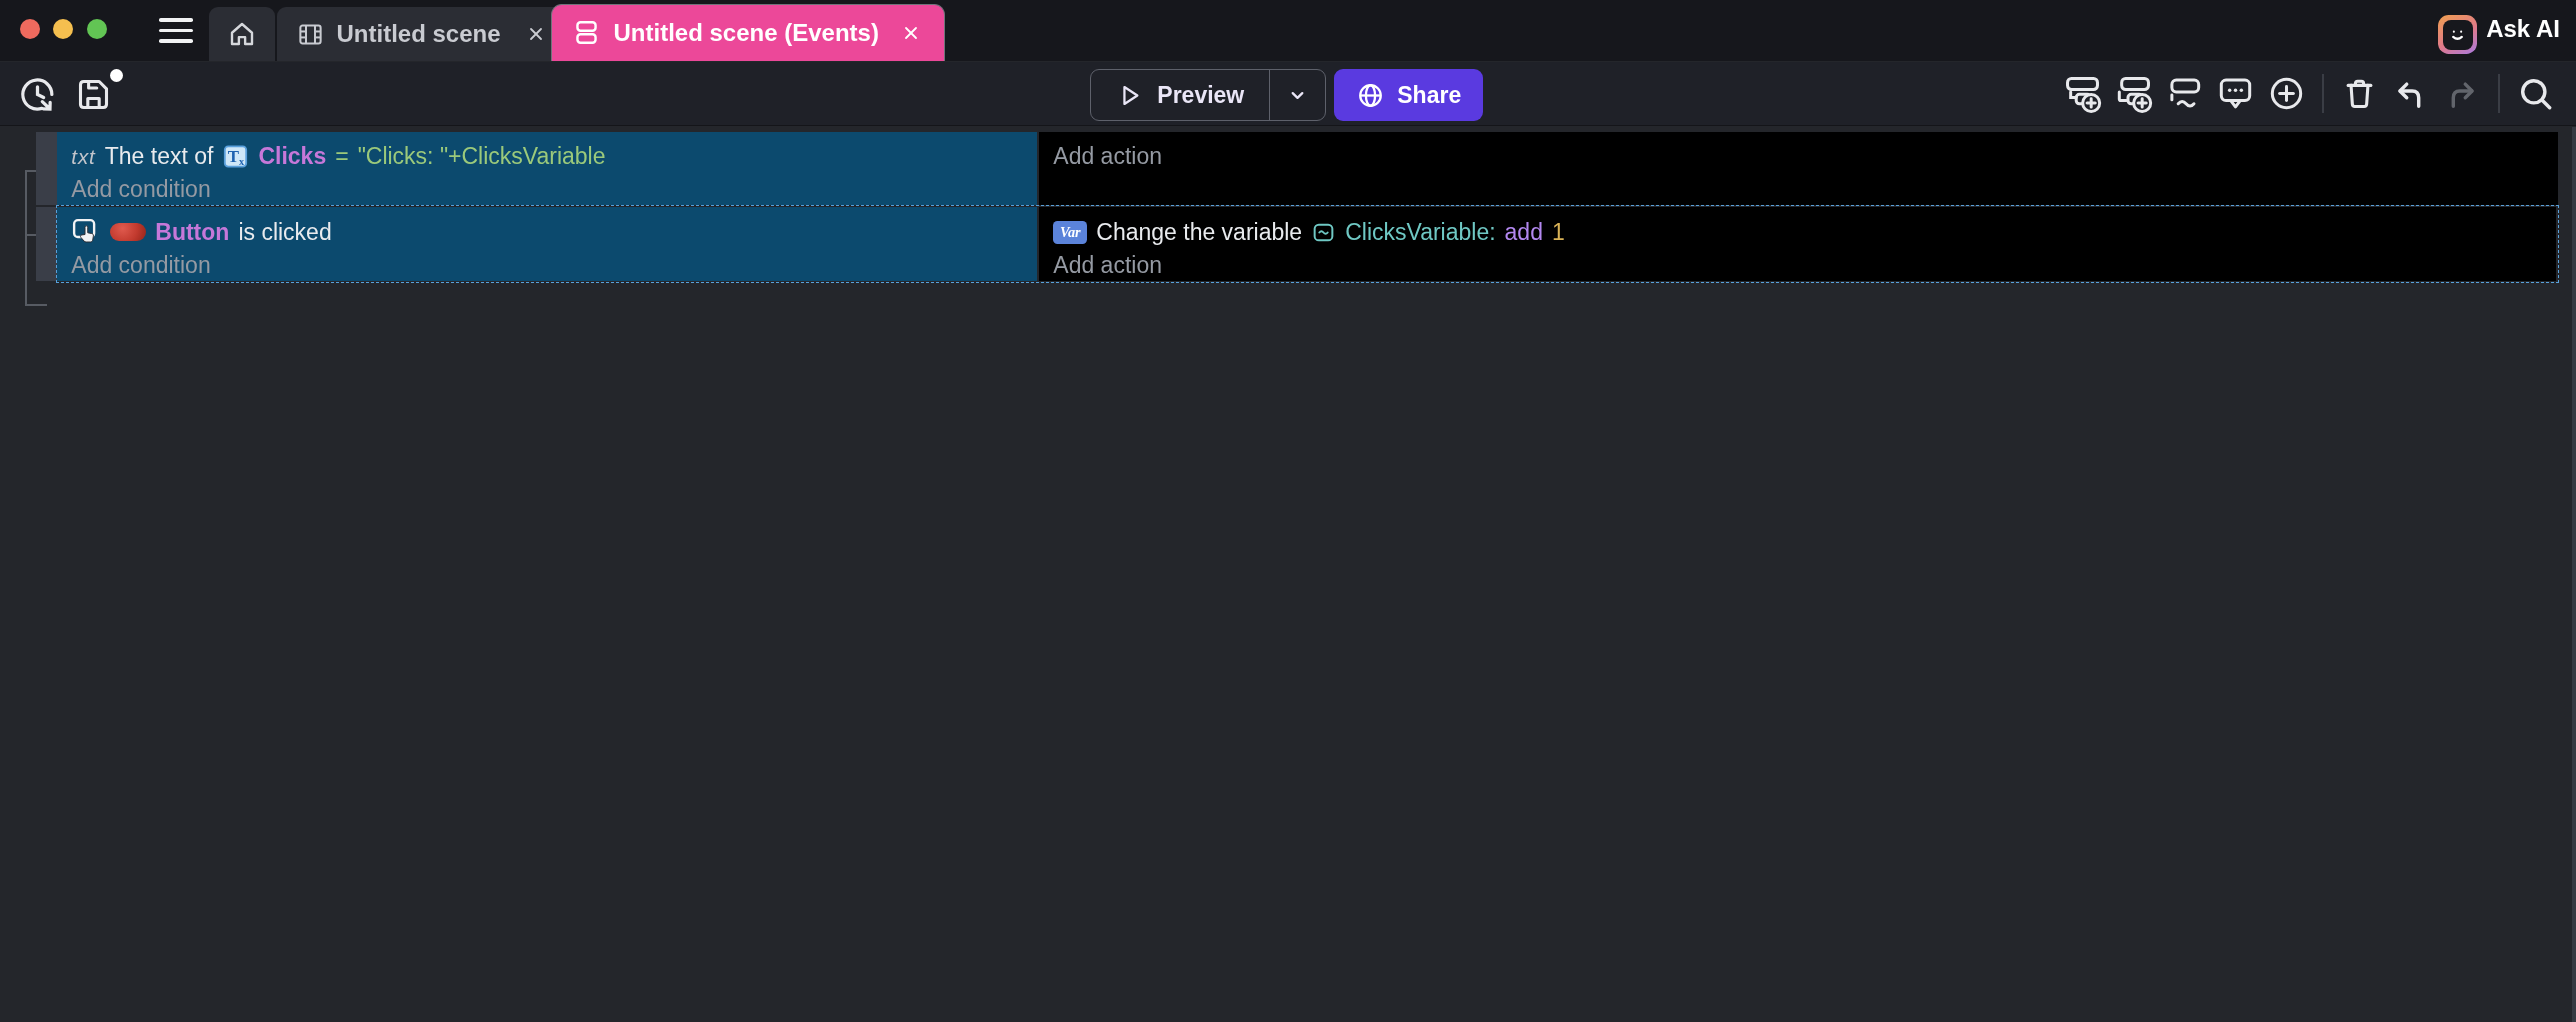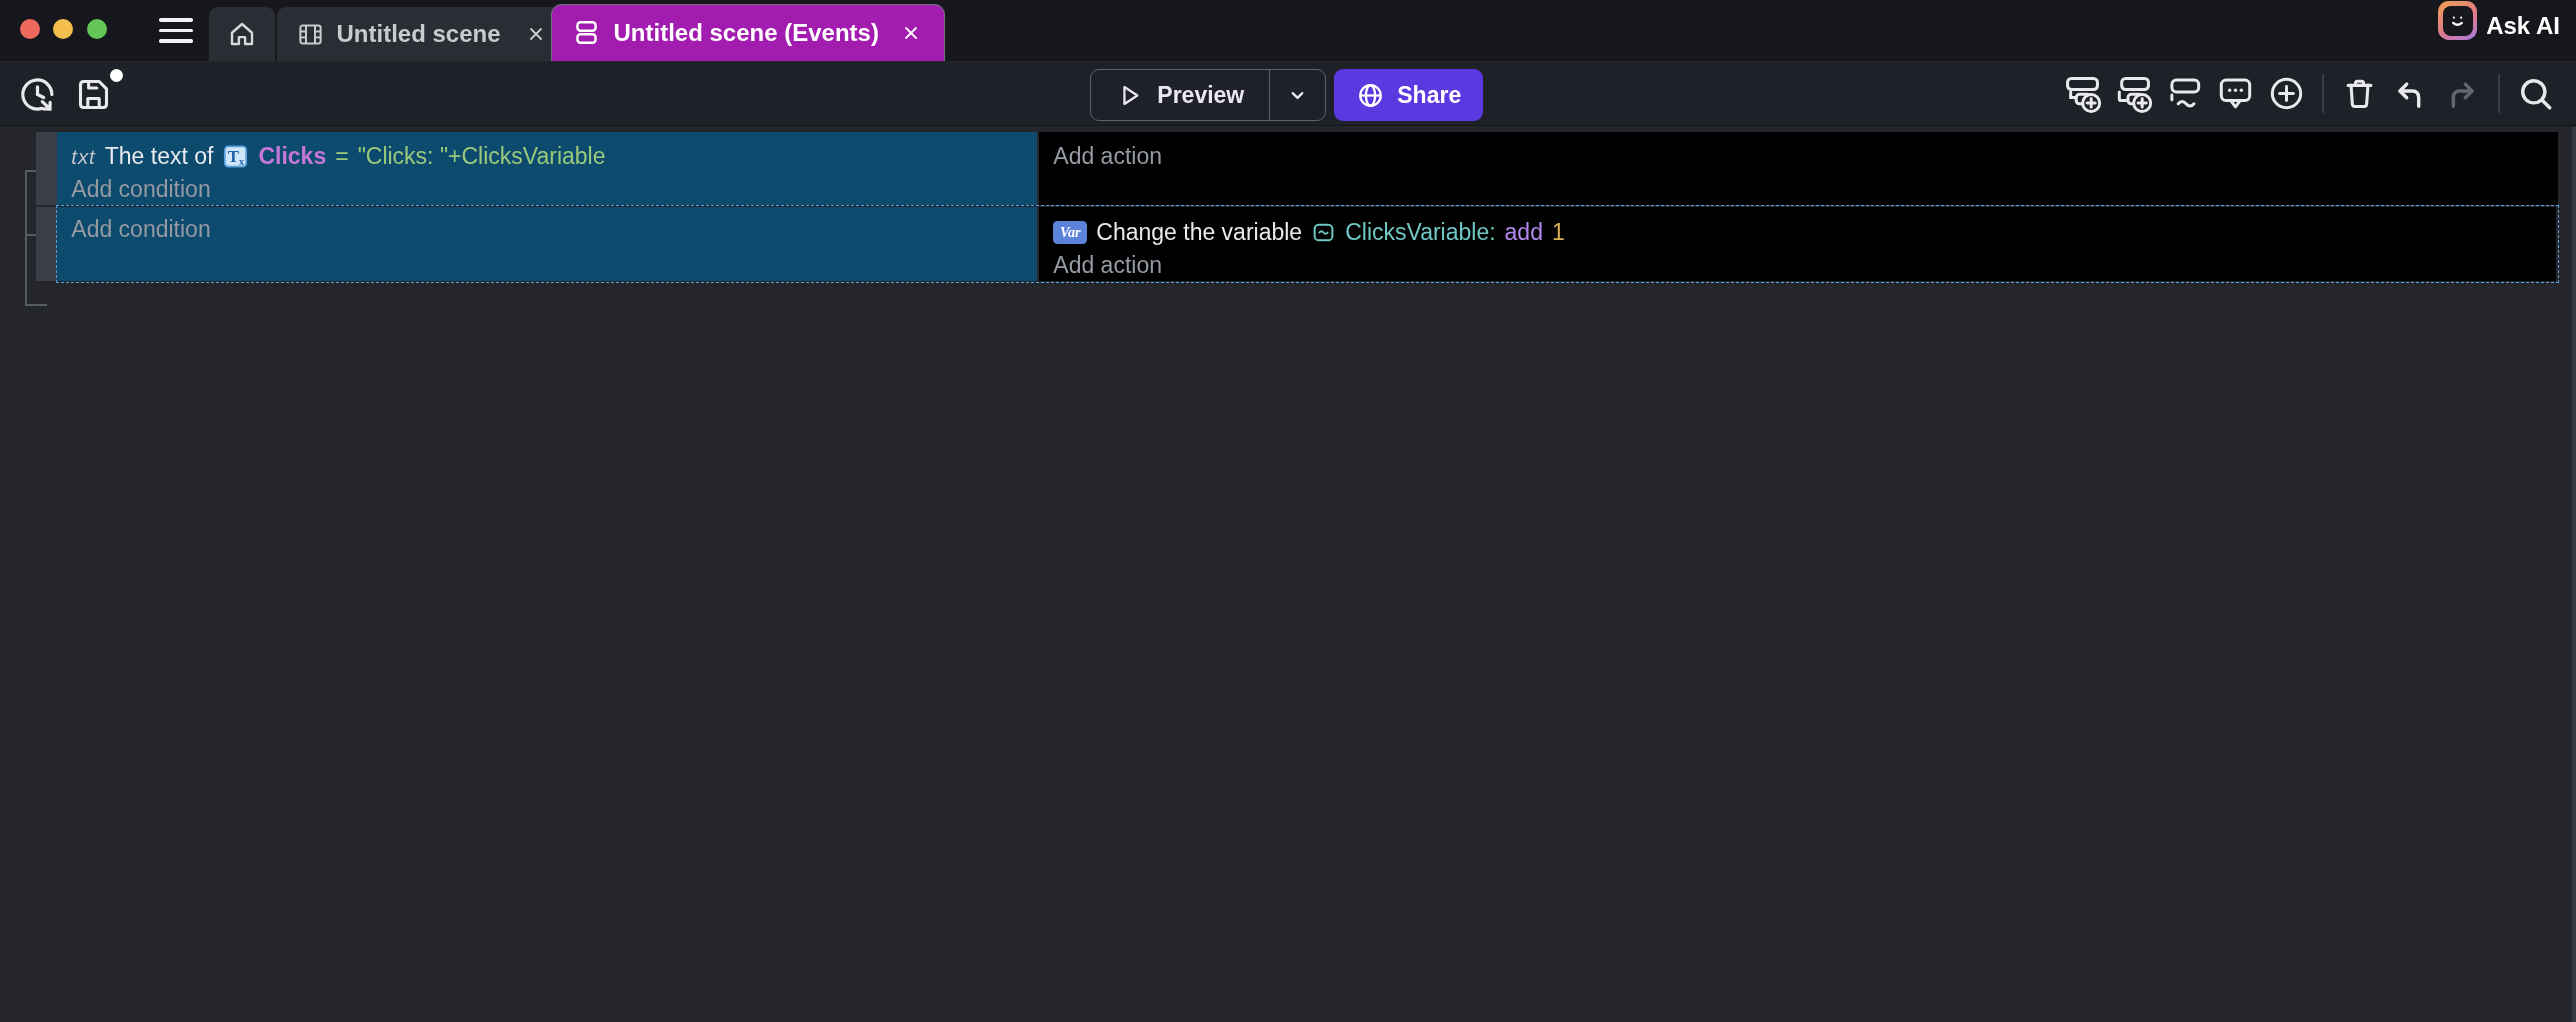--- a/index.html
+++ b/index.html
@@ -9,23 +9,23 @@
 
   
   .tabbar { position:absolute; left:0; top:0; width:2576px; height:61px; background:#16171c; }
   .lights { position:absolute; left:20px; top:19px; display:flex; gap:13.4px; }
   .light { width:20px; height:20px; border-radius:50%; }
   .hamburger { position:absolute; left:159px; top:18px; width:34px; height:25px; display:flex; flex-direction:column; justify-content:space-between; cursor:pointer; }
   .hamburger span { display:block; height:3.6px; border-radius:1.8px; background:#f2f3f4; }
   .hometab { position:absolute; left:209px; top:7.2px; width:66px; height:54px; background:#2b2d34; border-radius:9px 9px 0 0; display:flex; align-items:center; justify-content:center; }
   .tab { position:absolute; top:7.2px; height:54px; background:#2b2d34; border-radius:9px 9px 0 0; display:flex; align-items:center; gap:12.5px; padding:0 20px; color:#c9cbd1; font-size:24px; font-weight:600; }
   .tab.t1 { left:277px; width:292px; }
-  .tab.active { left:551px; width:394px; top:3.6px; height:57px; background:#a21caf; border:1.8px solid #70737b; border-bottom:none; border-radius:10.7px 10.7px 0 0; color:#ffffff; font-weight:700; }
+  .tab.active { left:551px; width:394px; top:3.6px; height:57px; background:#ec4899; border:1.8px solid #70737b; border-bottom:none; border-radius:10.7px 10.7px 0 0; color:#ffffff; font-weight:700; }
   .tabclose { margin-left:auto; display:flex; align-items:center; justify-content:center; width:27px; height:27px; cursor:pointer; }
-  .askai { position:absolute; right:16px; top:1px; display:flex; align-items:flex-end; gap:9px; cursor:pointer; }
+  .askai { position:absolute; right:16px; top:15px; display:flex; align-items:flex-start; gap:9px; cursor:pointer; }
   .askai-ico { width:39px; height:39px; border-radius:10.7px; background:linear-gradient(150deg,#f0a04f 0%,#e07a8a 55%,#a87ae0 100%); display:flex; align-items:center; justify-content:center; }
   .askai-inner { width:30px; height:30px; border-radius:8px; background:#17181d; display:flex; align-items:center; justify-content:center; }
   .askai-label { color:#ffffff; font-size:24px; font-weight:700; }
 
   
   .toolbar { position:absolute; left:0; top:62px; width:2576px; height:64px; background:#1f2128; border-bottom:1.8px solid #141519; }
   .tbtn { position:absolute; width:43px; height:43px; top:10.7px; display:flex; align-items:center; justify-content:center; cursor:pointer; }
   .savedot { position:absolute; left:38px; top:-3.6px; width:13.4px; height:13.4px; border-radius:50%; background:#ffffff; }
   .preview { position:absolute; left:1090px; top:7.2px; height:52px; display:flex; border:1.8px solid #5e616b; border-radius:9px; color:#eae6f7; cursor:pointer; }
   .preview-main { display:flex; align-items:center; gap:14.3px; padding:0 25px; font-size:23px; font-weight:700; }
@@ -274,20 +274,29 @@
       </div>
       <div class="addlink">Add condition</div>
     </div>
     <div class="cell act" style="left:1039px; top:4.5px; width:1519px; height:73px;">
       <div class="addlink" style="height:36px;">Add action</div>
     </div>
 
     <div class="strip" style="top:80px; height:74px;"></div>
     <div class="selected-block" style="left:56px; top:78px; width:2503px; height:78px;"></div>
     <div class="cell cond" style="left:57px; top:80px; width:980px; height:74px;">
+      <div class="evline">
+        <svg width="30" height="30" viewBox="0 0 24 24">
+          <rect x="2.5" y="2.5" width="16" height="13.5" rx="3" fill="none" stroke="#f2f3f5" stroke-width="1.9"></rect>
+          <path d="M11.2 8.2 c0-1.5 2.2-1.5 2.2 0 v4.4 l3.1 0.6 c1.1 0.2 1.6 0.9 1.4 2 l-0.5 3.2 c-0.15 1-0.9 1.6-1.9 1.6 h-3.4 c-0.7 0-1.3-0.3-1.7-0.8 l-2.5-2.9 c-0.7-0.8-0.2-1.9 0.8-2 l2.5-0.3 Z" fill="#f2f3f5" stroke="#2b2e36" stroke-width="0.8"></path>
+        </svg>
+        <span class="pill"></span>
+        <span class="obj">Button</span>
+        <span>is clicked</span>
+      </div>
       <div class="addlink">Add condition</div>
     </div>
     <div class="cell act" style="left:1039px; top:80px; width:1517px; height:74px;text-align:right;">
       <div class="evline">
         <span class="varbadge">Var</span>
         <span>Change the variable</span>
         <svg width="25" height="25" viewBox="0 0 24 24" fill="none" stroke="#6fc8c4" stroke-width="1.9" stroke-linecap="round">
           <rect x="3.5" y="4.5" width="17" height="15" rx="4"></rect>
           <path d="M8 12 Q10 9.5 12 12 T16 12"></path>
         </svg>

